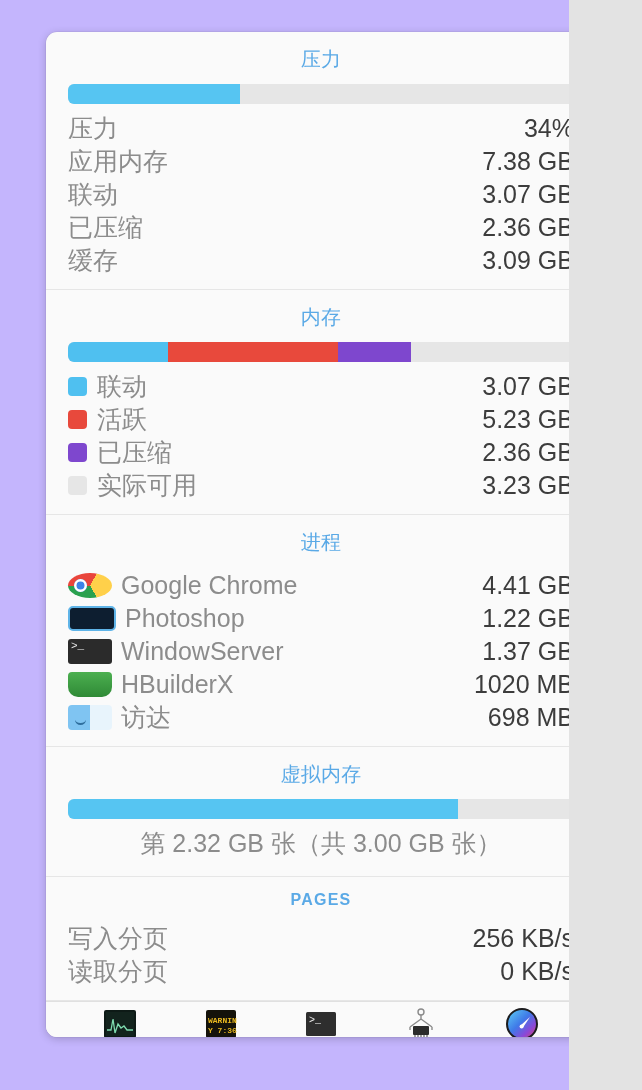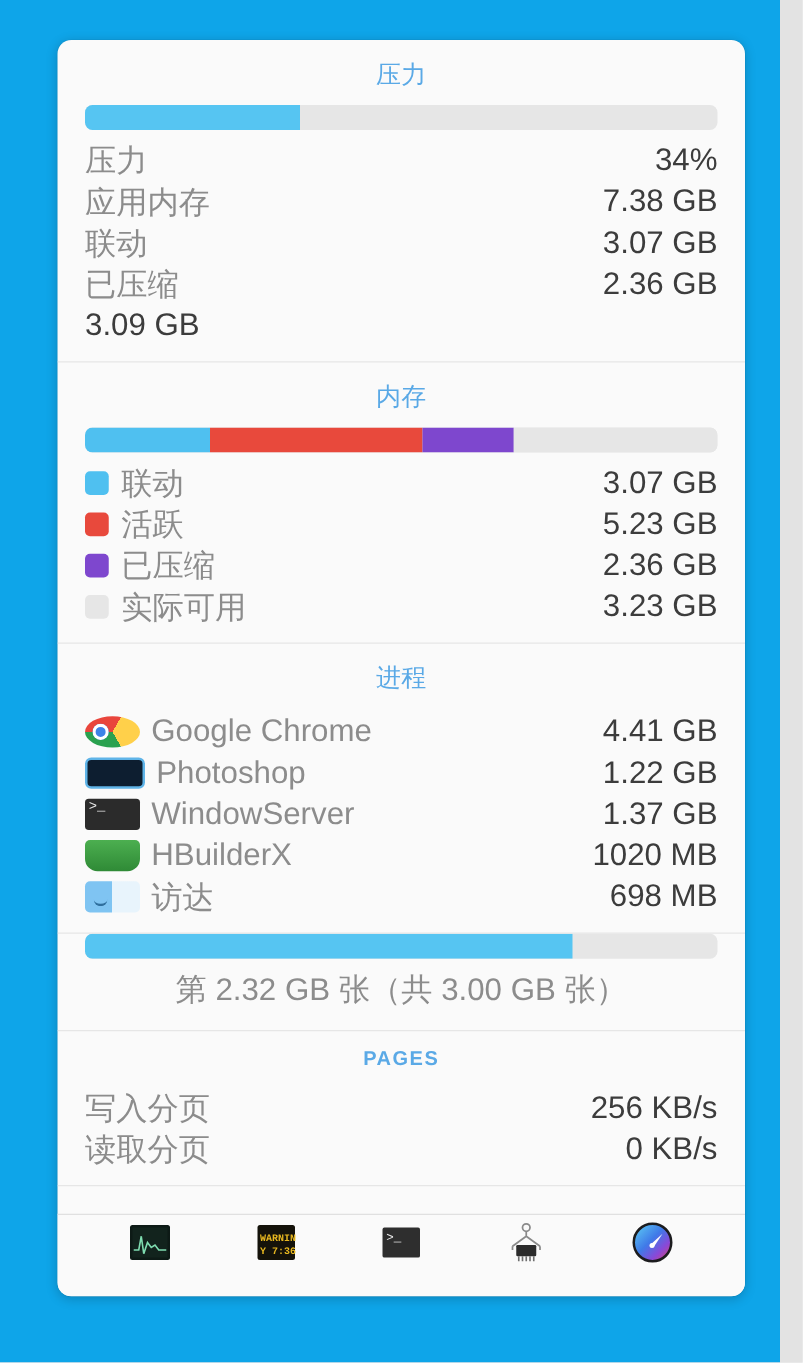--- a/index.html
+++ b/index.html
@@ -4,22 +4,22 @@
 <style>
   * { box-sizing: border-box; margin: 0; padding: 0; }
   html, body {
     width: 642px; height: 1090px;
     background: #e3e3e3;
     font-family: "Liberation Sans", "DejaVu Sans", sans-serif;
     -webkit-font-smoothing: antialiased;
   }
   #stage {
     position: relative;
-    width: 624px; height: 1090px;
-    background: #0ea5e9;
+    width: 569px; height: 1090px;
+    background: #c4b5fd;
     overflow: hidden;
   }
   .panel {
     position: absolute;
     left: 46px; top: 32px;
     width: 550px; height: 1005px;
     background: #fafafa;
     border-radius: 11px;
     box-shadow: 0 2px 9px rgba(0,0,0,0.20), 0 0 0 0.5px rgba(0,0,0,0.07);
     display: flex;
@@ -155,20 +155,21 @@
           </div>
           <div class="row">
             <span class="lbl">联动</span>
             <span class="val">3.07 GB</span>
           </div>
           <div class="row">
             <span class="lbl">已压缩</span>
             <span class="val">2.36 GB</span>
           </div>
           <div class="row">
+            <span class="lbl">缓存</span>
             <span class="val">3.09 GB</span>
           </div>
         </div>
     </div>
 
     <div class="section">
       <div class="sec-title">内存</div>
       <div class="bar" id="memory-bar">
           <div class="bar-seg" style="width: 19.8%; background: rgb(79, 192, 240);"></div>
           <div class="bar-seg" style="width: 33.6%; background: rgb(232, 73, 60);"></div>
@@ -224,20 +225,21 @@
           </div>
           <div class="row">
             <span class="proc-icon ic-finder"></span>
             <span class="lbl">访达</span>
             <span class="val">698 MB</span>
           </div>
         </div>
     </div>
 
     <div class="section">
+      <div class="sec-title">虚拟内存</div>
       <div class="bar">
         <div class="bar-seg" id="vm-fill" style="width: 77%; background: rgb(86, 197, 242);"></div>
       </div>
       <div class="vm-text">第 2.32 GB 张（共 3.00 GB 张）</div>
     </div>
 
     <div class="section">
       <div class="sec-title caps">PAGES</div>
       <div class="rows" id="pages-rows">
           <div class="row">

